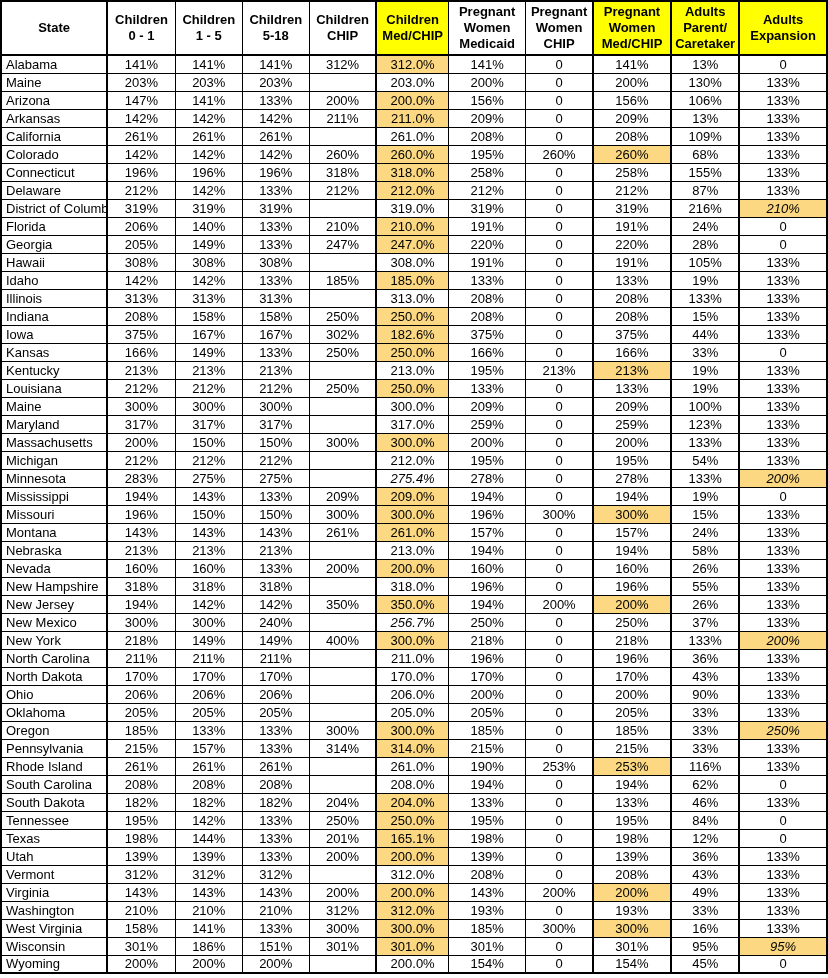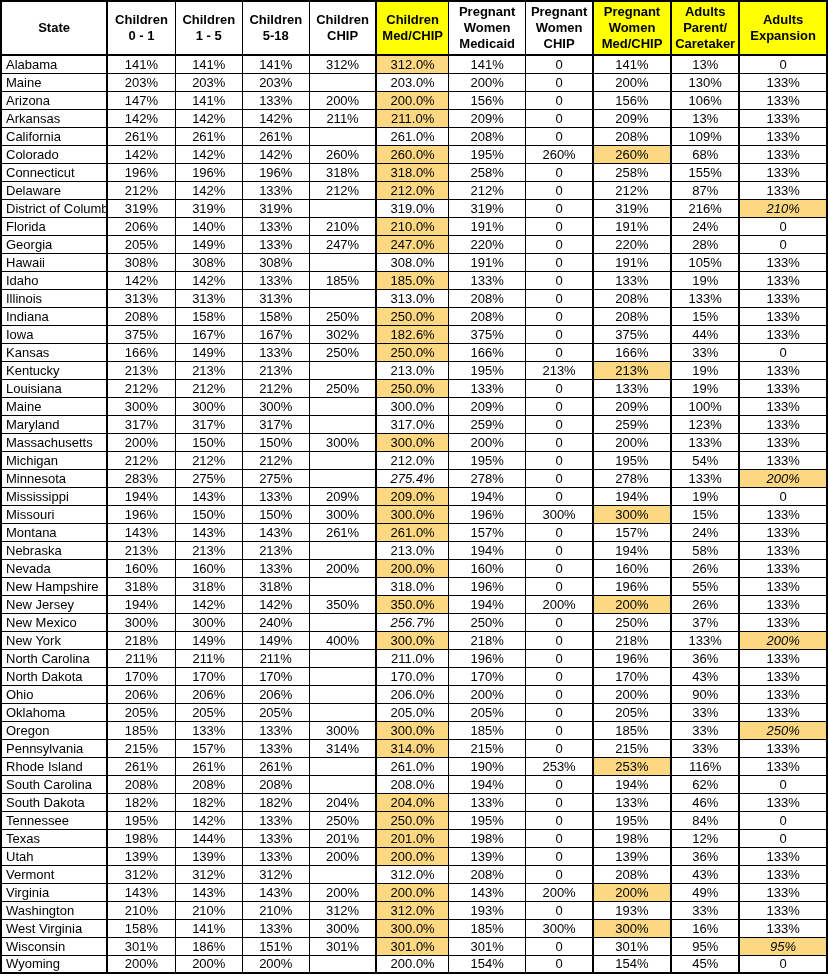--- a/index.html
+++ b/index.html
@@ -644,21 +644,21 @@
           <td class="col8">195%</td>
           <td class="col9">84%</td>
           <td class="col10">0</td>
         </tr>
         <tr>
           <td class="col0 state">Texas</td>
           <td class="col1">198%</td>
           <td class="col2">144%</td>
           <td class="col3">133%</td>
           <td class="col4">201%</td>
-          <td class="col5 hl">201.0%</td>
+          <td class="col5 hl">165.1%</td>
           <td class="col6">198%</td>
           <td class="col7">0</td>
           <td class="col8">198%</td>
           <td class="col9">12%</td>
           <td class="col10">0</td>
         </tr>
         <tr>
           <td class="col0 state">Utah</td>
           <td class="col1">139%</td>
           <td class="col2">139%</td>

